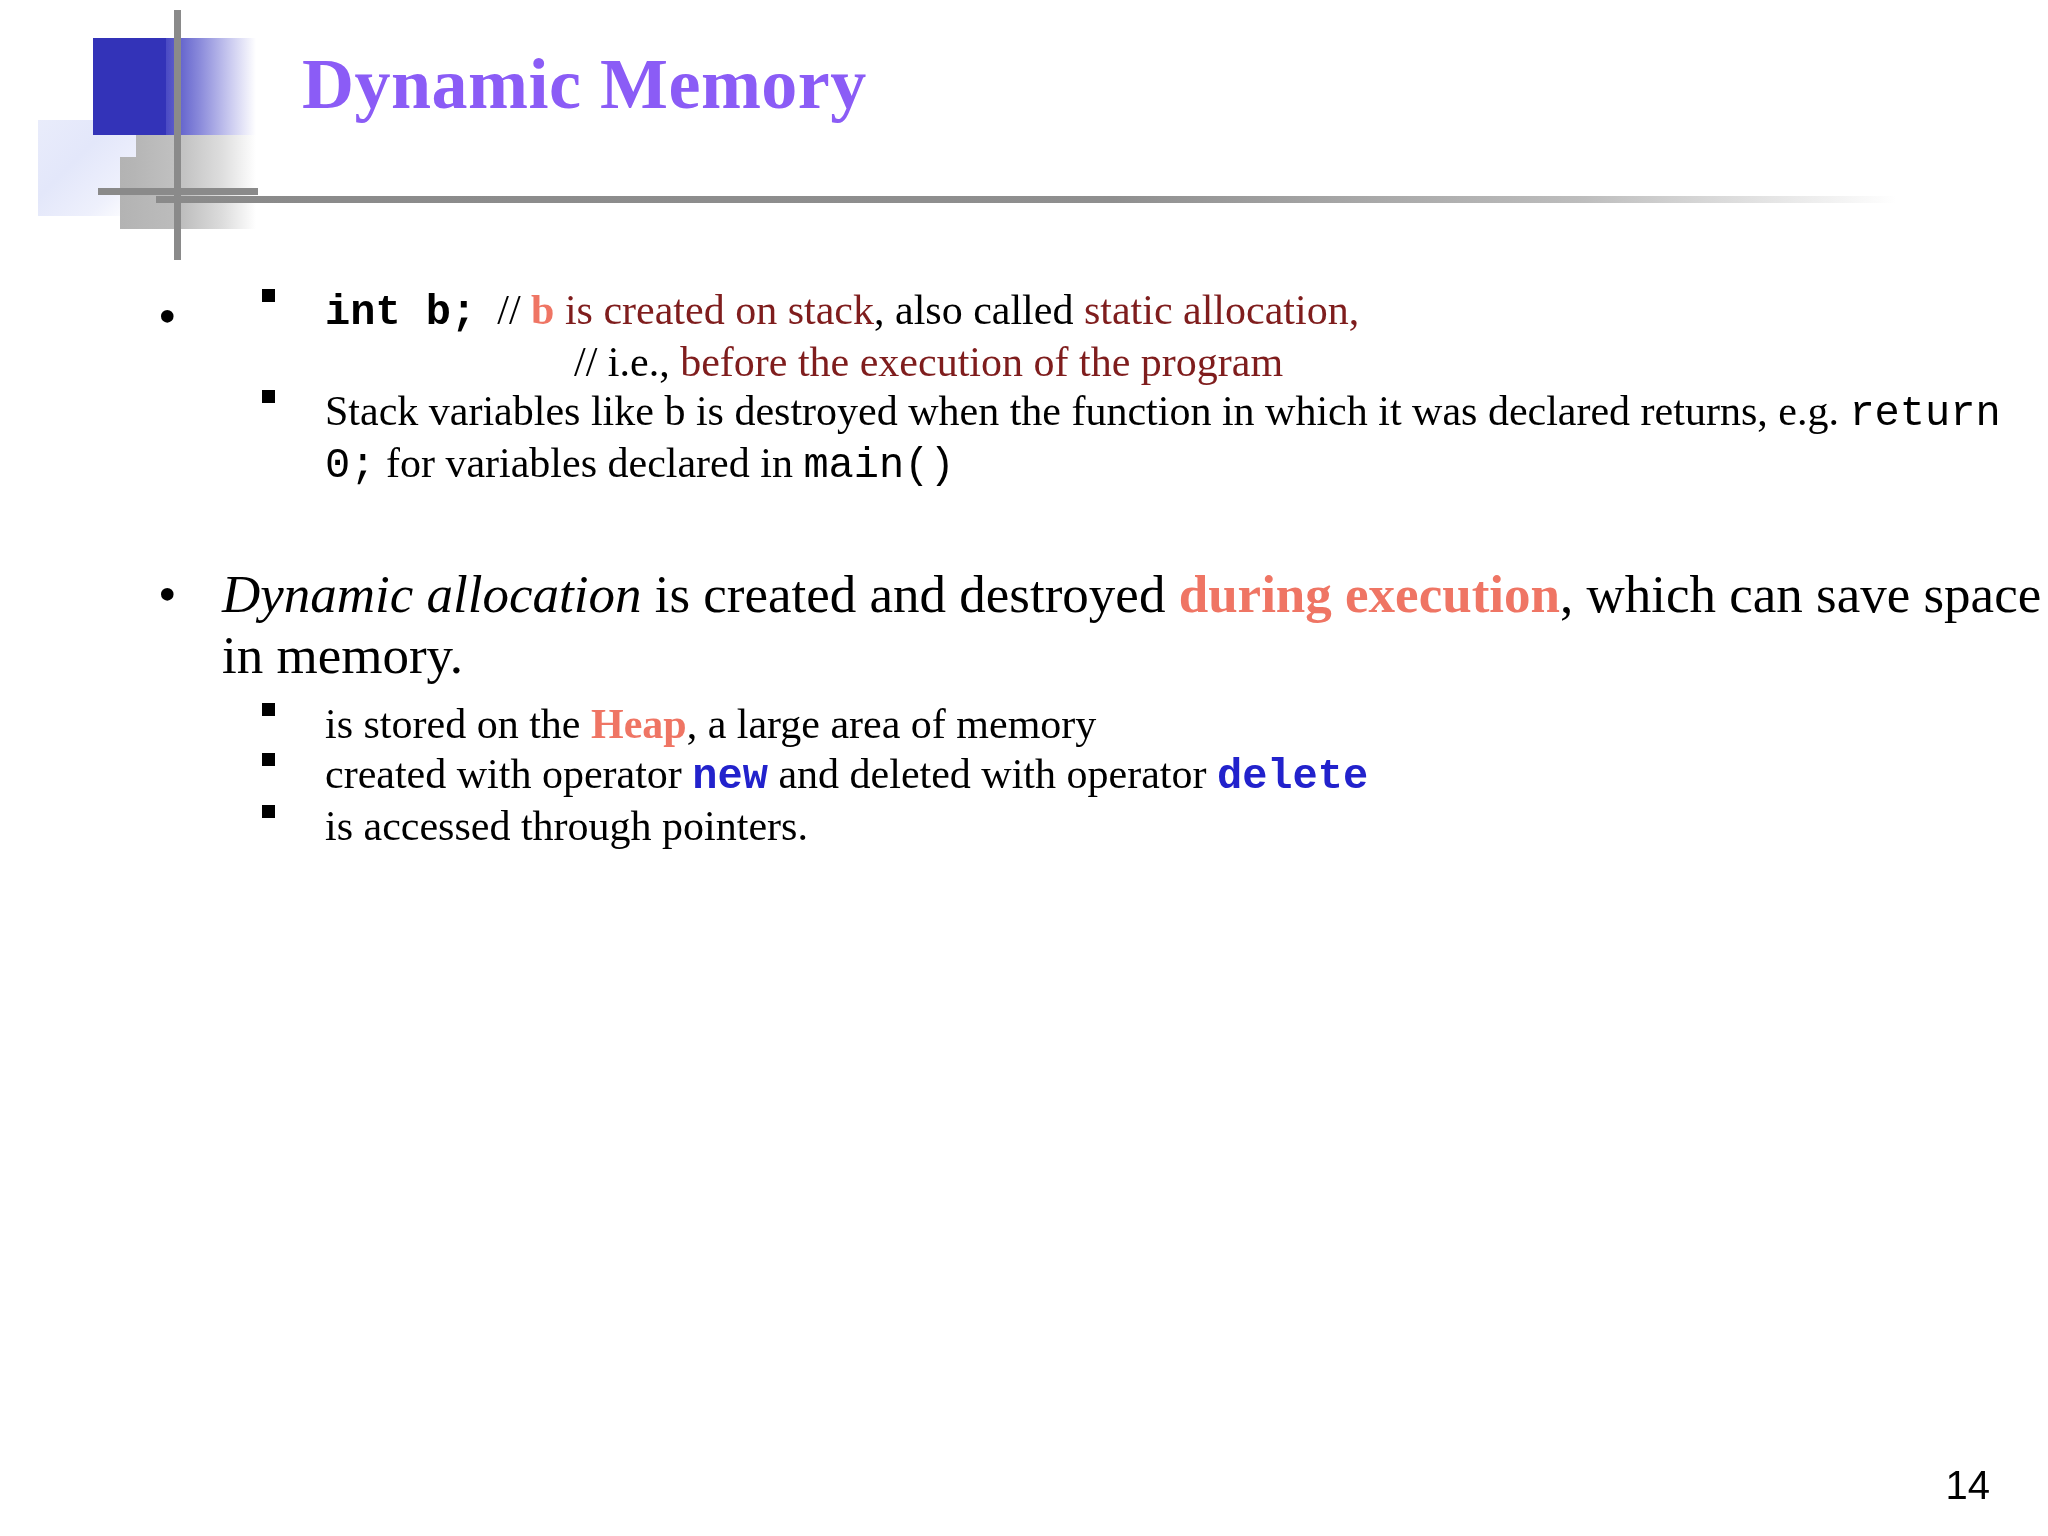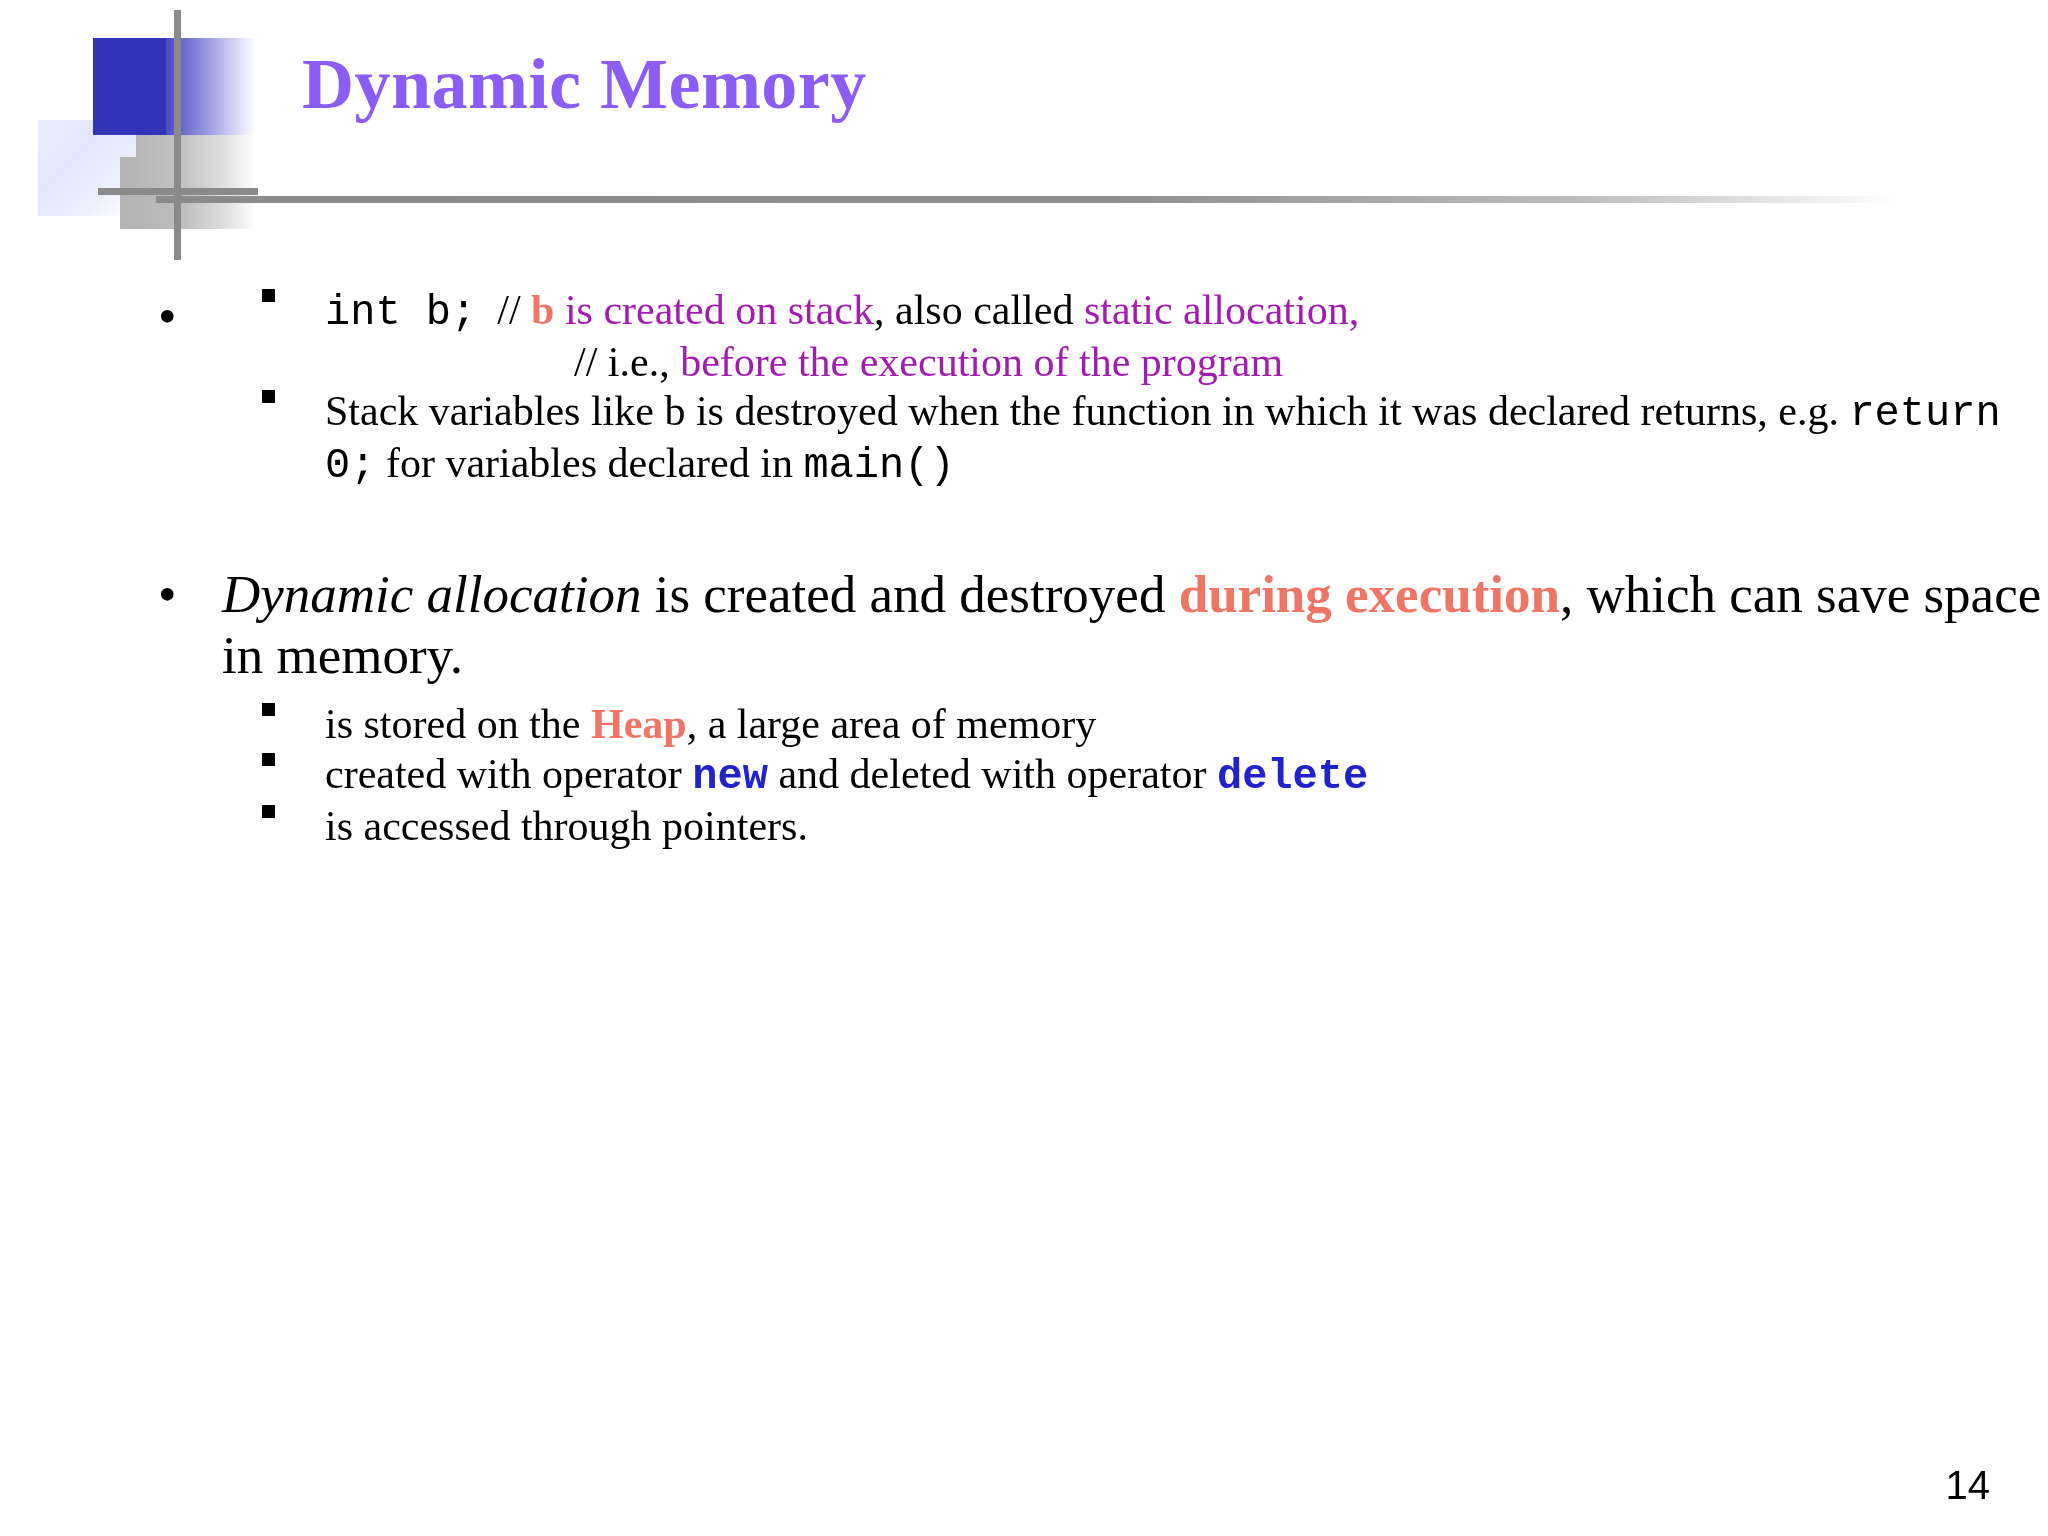--- a/index.html
+++ b/index.html
@@ -146,25 +146,25 @@
   .hang-indent {
     display: block;
     padding-left: 249px;
   }
 
   .mono {
     font-family: "Liberation Mono", "DejaVu Sans Mono", monospace;
   }
   .mono-bold {
     font-family: "Liberation Mono", "DejaVu Sans Mono", monospace;
-    font-weight: normal;
+    font-weight: bold;
     margin-top: 28px;
   }
   .accent {
-    color: #a21caf;
+    color: #7f1d1d;
   }
   .accent-bold {
     color: #ef7564;
     font-weight: bold;
   }
   .blue-code {
     font-family: "Liberation Mono", "DejaVu Sans Mono", monospace;
     font-weight: bold;
     color: #2222cc;
   }

